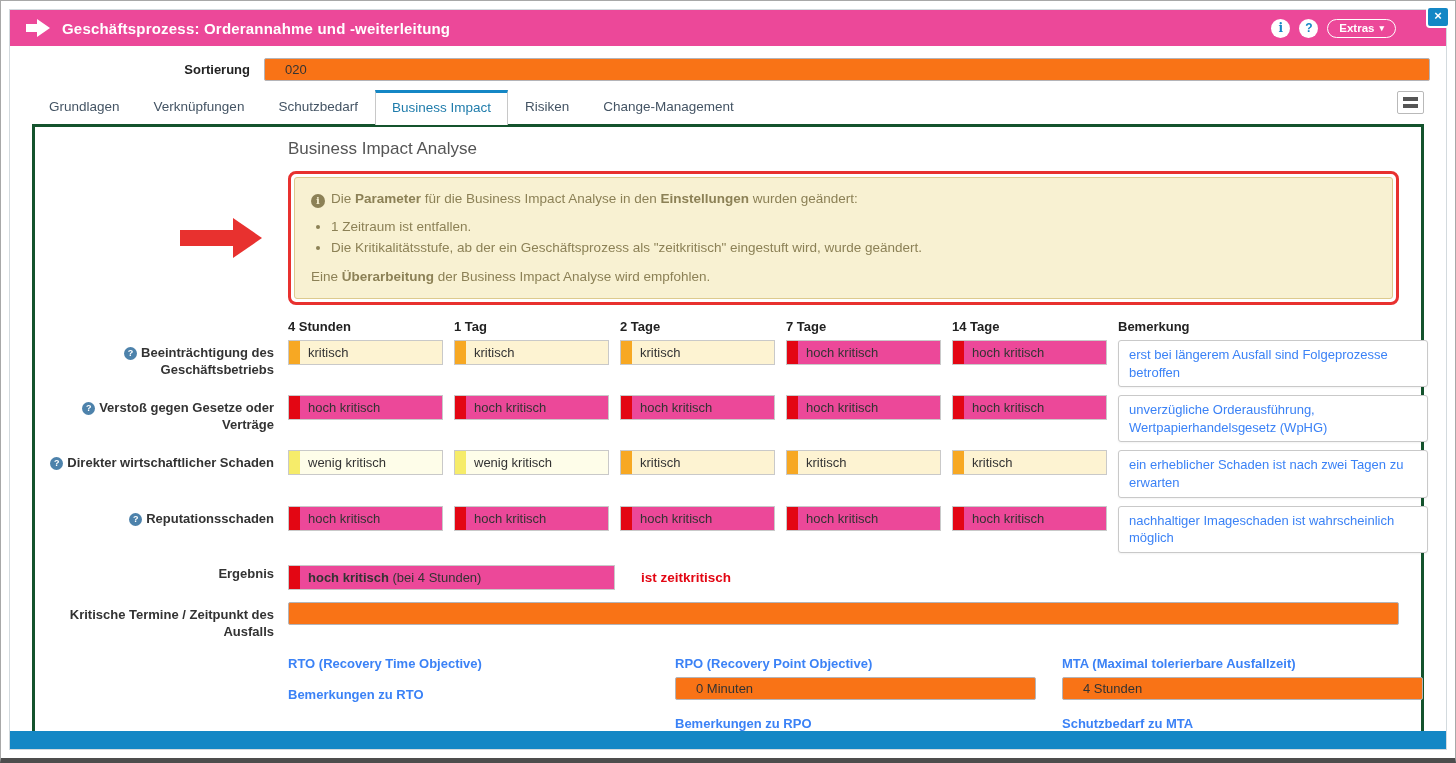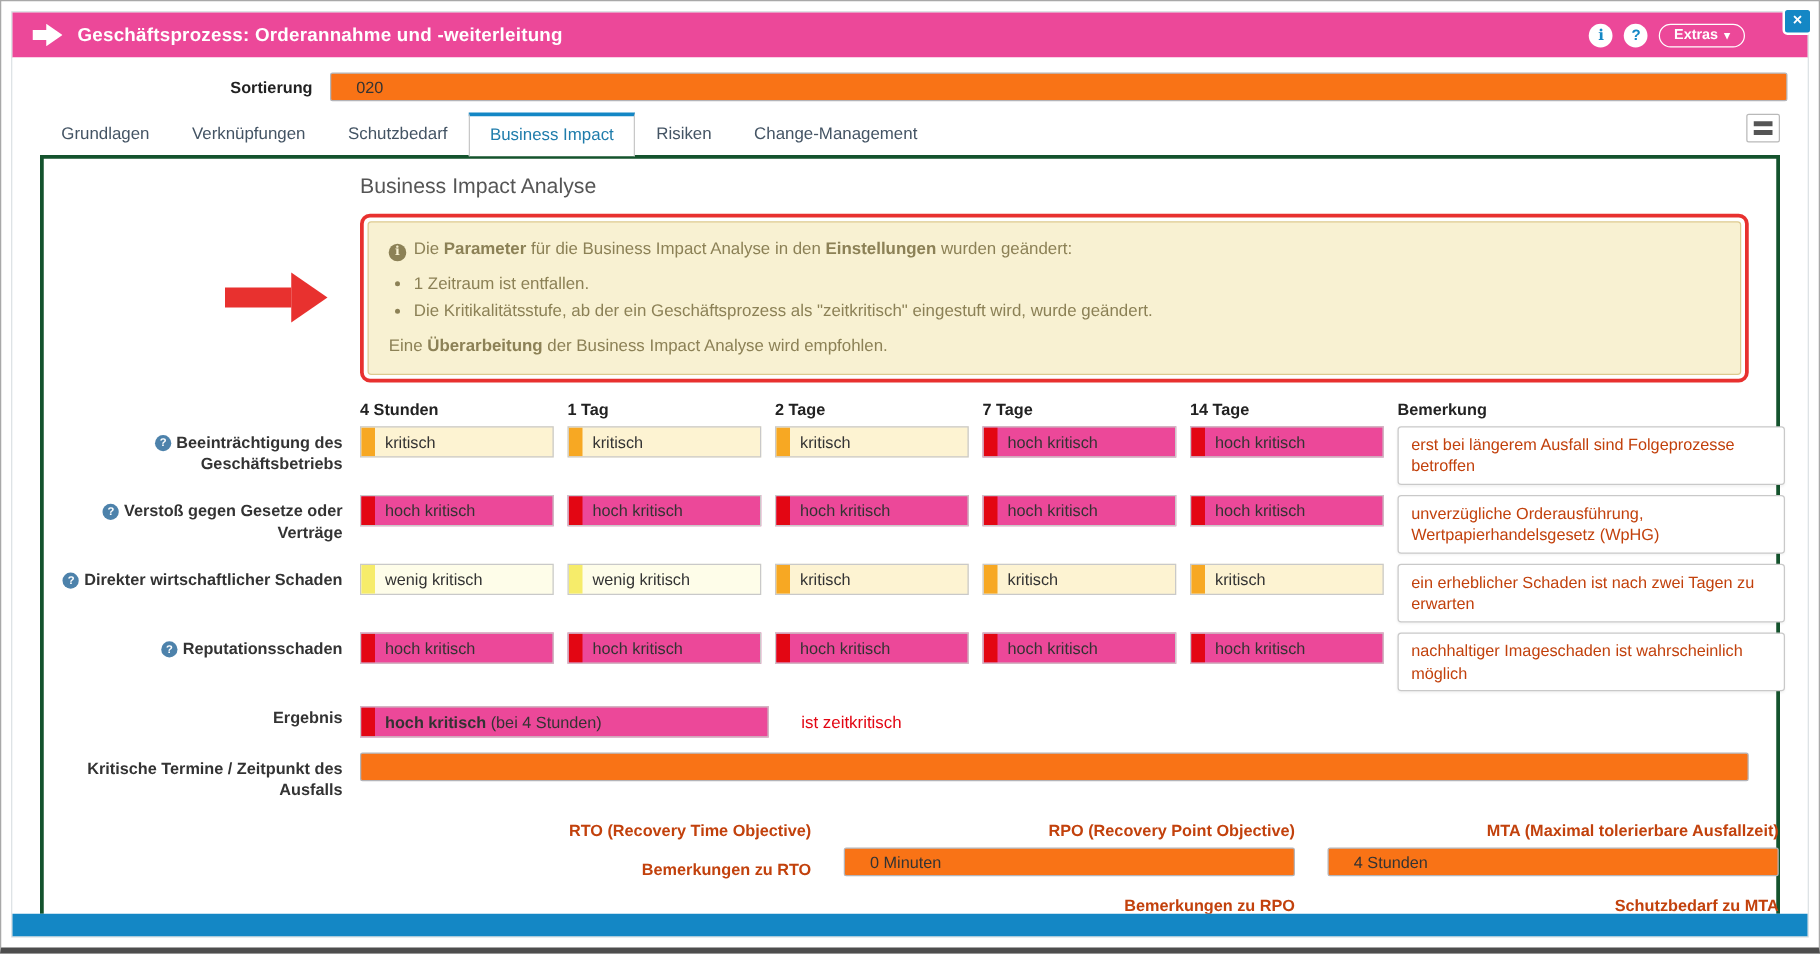--- a/index.html
+++ b/index.html
@@ -113,39 +113,39 @@
     display:flex; align-items:center; height:25px; border:1px solid #c9c9c9;
     background:#fff; cursor:pointer; overflow:hidden;
   }
   .cell .bar { width:11px; align-self:stretch; flex:none; }
   .cell .txt { padding-left:8px; font-size:13px; color:#333; white-space:nowrap; }
   .lv-kritisch { background:#fdf3d2; } .lv-kritisch .bar { background:#f7a823; }
   .lv-hoch    { background:#ec4899; } .lv-hoch .bar    { background:#e30613; }
   .lv-wenig   { background:#fefde9; } .lv-wenig .bar   { background:#f6ec6a; }
   .note-box {
     background:#fff; border:1px solid #c9c9c9; border-radius:3px; padding:5px 10px;
-    font-size:13px; color:#c2410c; min-height:44px; line-height:1.35;
+    font-size:13px; color:#3b82f6; min-height:44px; line-height:1.35;
     box-shadow:0 1px 2px rgba(0,0,0,0.05);
   }
   .q-icon {
     display:inline-block; width:13px; height:13px; border-radius:50%; background:#4d82ab;
     color:#fff; font-size:9px; font-weight:bold; line-height:13px; text-align:center;
     margin-right:4px; vertical-align:1px; cursor:pointer;
   }
 
   
   .erg-row { display:flex; align-items:center; gap:26px; margin:4px 0 12px; }
   .erg-field { width:327px; height:25px; }
   .erg-field .txt b { font-weight:bold; }
-  .zeitkritisch { color:#e30613; font-weight:normal; font-size:13.5px; }
+  .zeitkritisch { color:#e30613; font-weight:bold; font-size:13.5px; }
   .termine-row { margin-bottom:16px; padding-right:22px; }
 
   
   .recovery-grid { display:grid; grid-template-columns:repeat(3,361px); column-gap:26px; align-items:start; }
-  .fld-label { font-weight:bold; font-size:13px; color:#c2410c; margin-bottom:6px;text-align:right; }
+  .fld-label { font-weight:bold; font-size:13px; color:#3b82f6; margin-bottom:6px; }
   .fld-label.second { margin-top:16px; }
 </style>
 </head>
 <body>
 
 <div id="screen">
   <div class="window">
 
     <div class="titlebar">
       <span class="tb-arrow">

